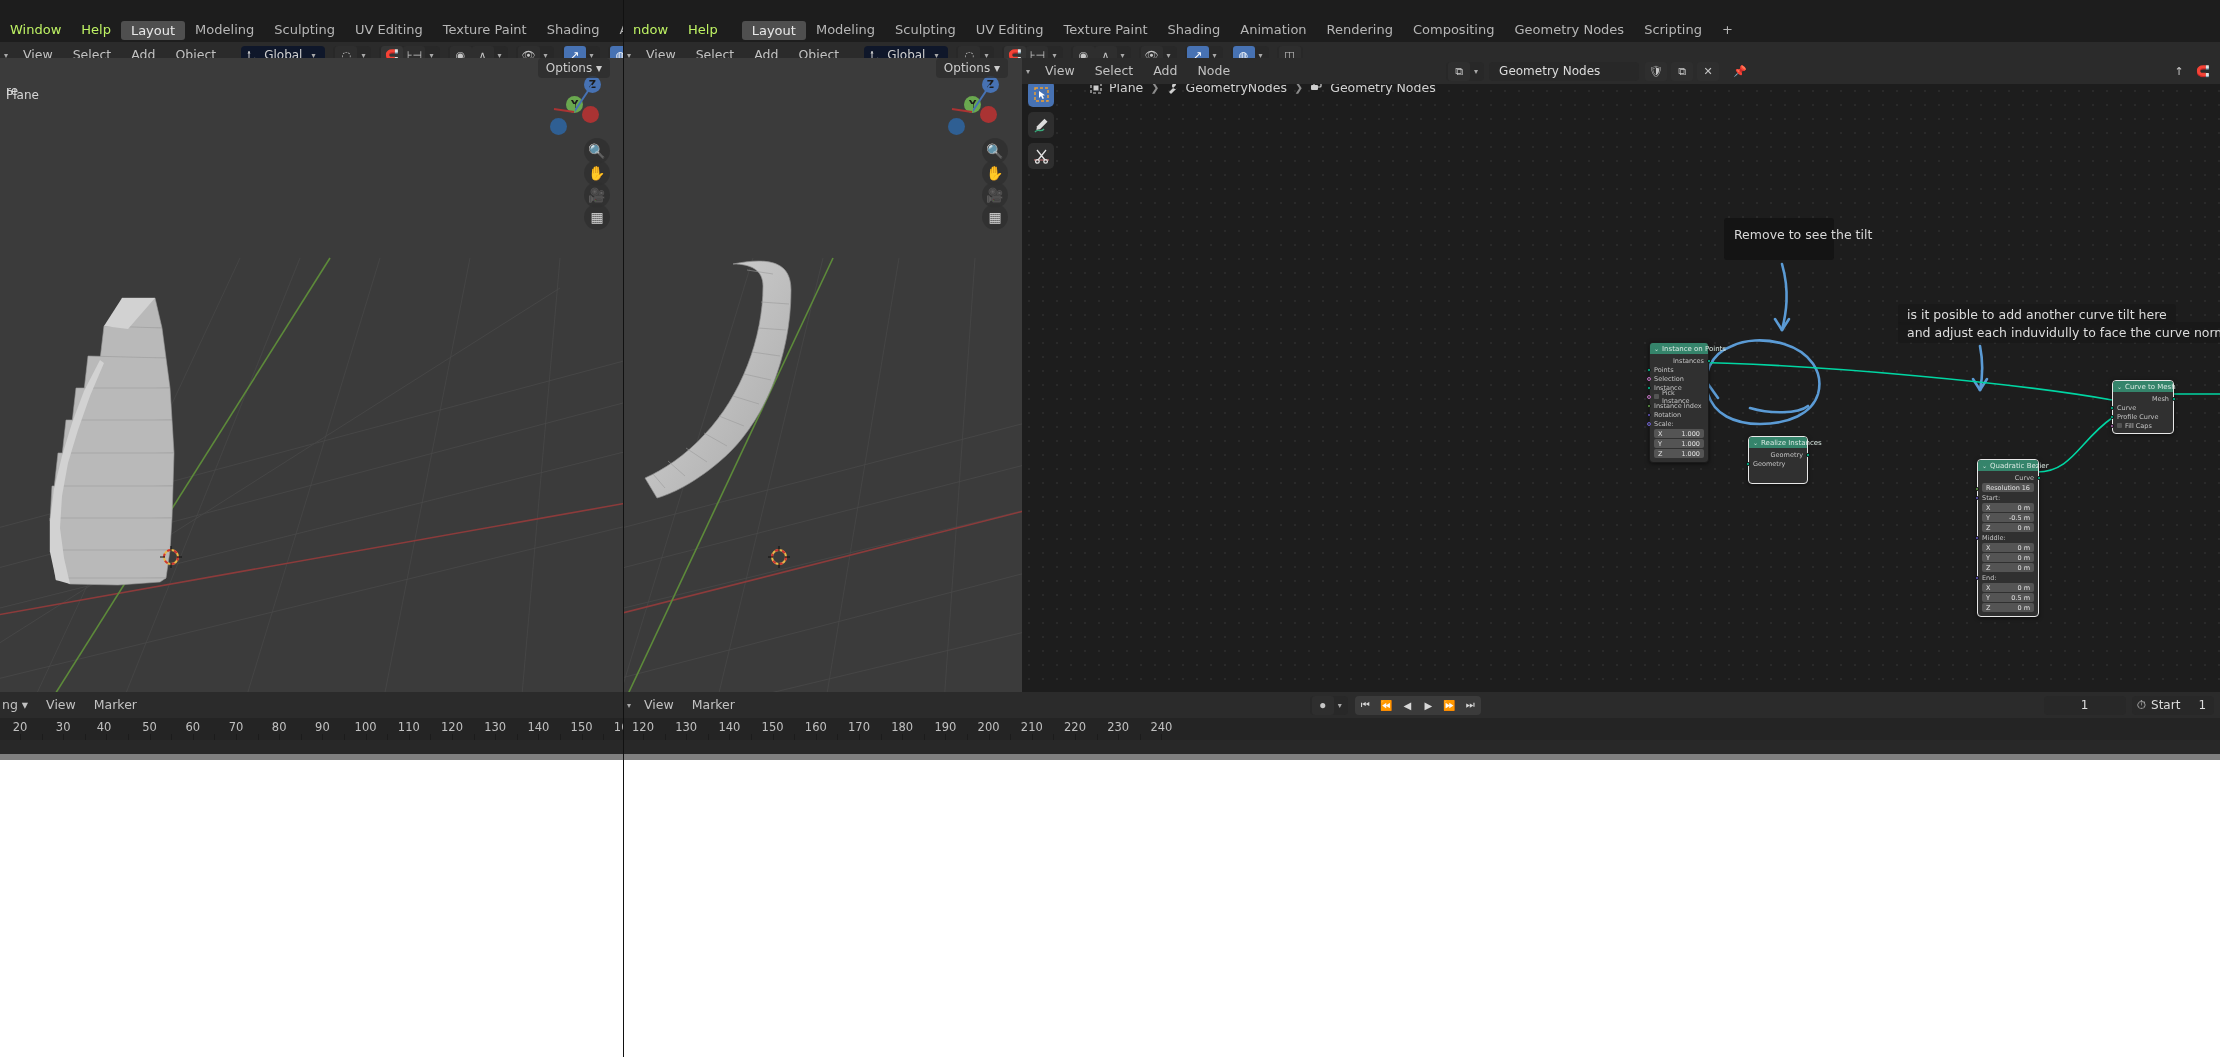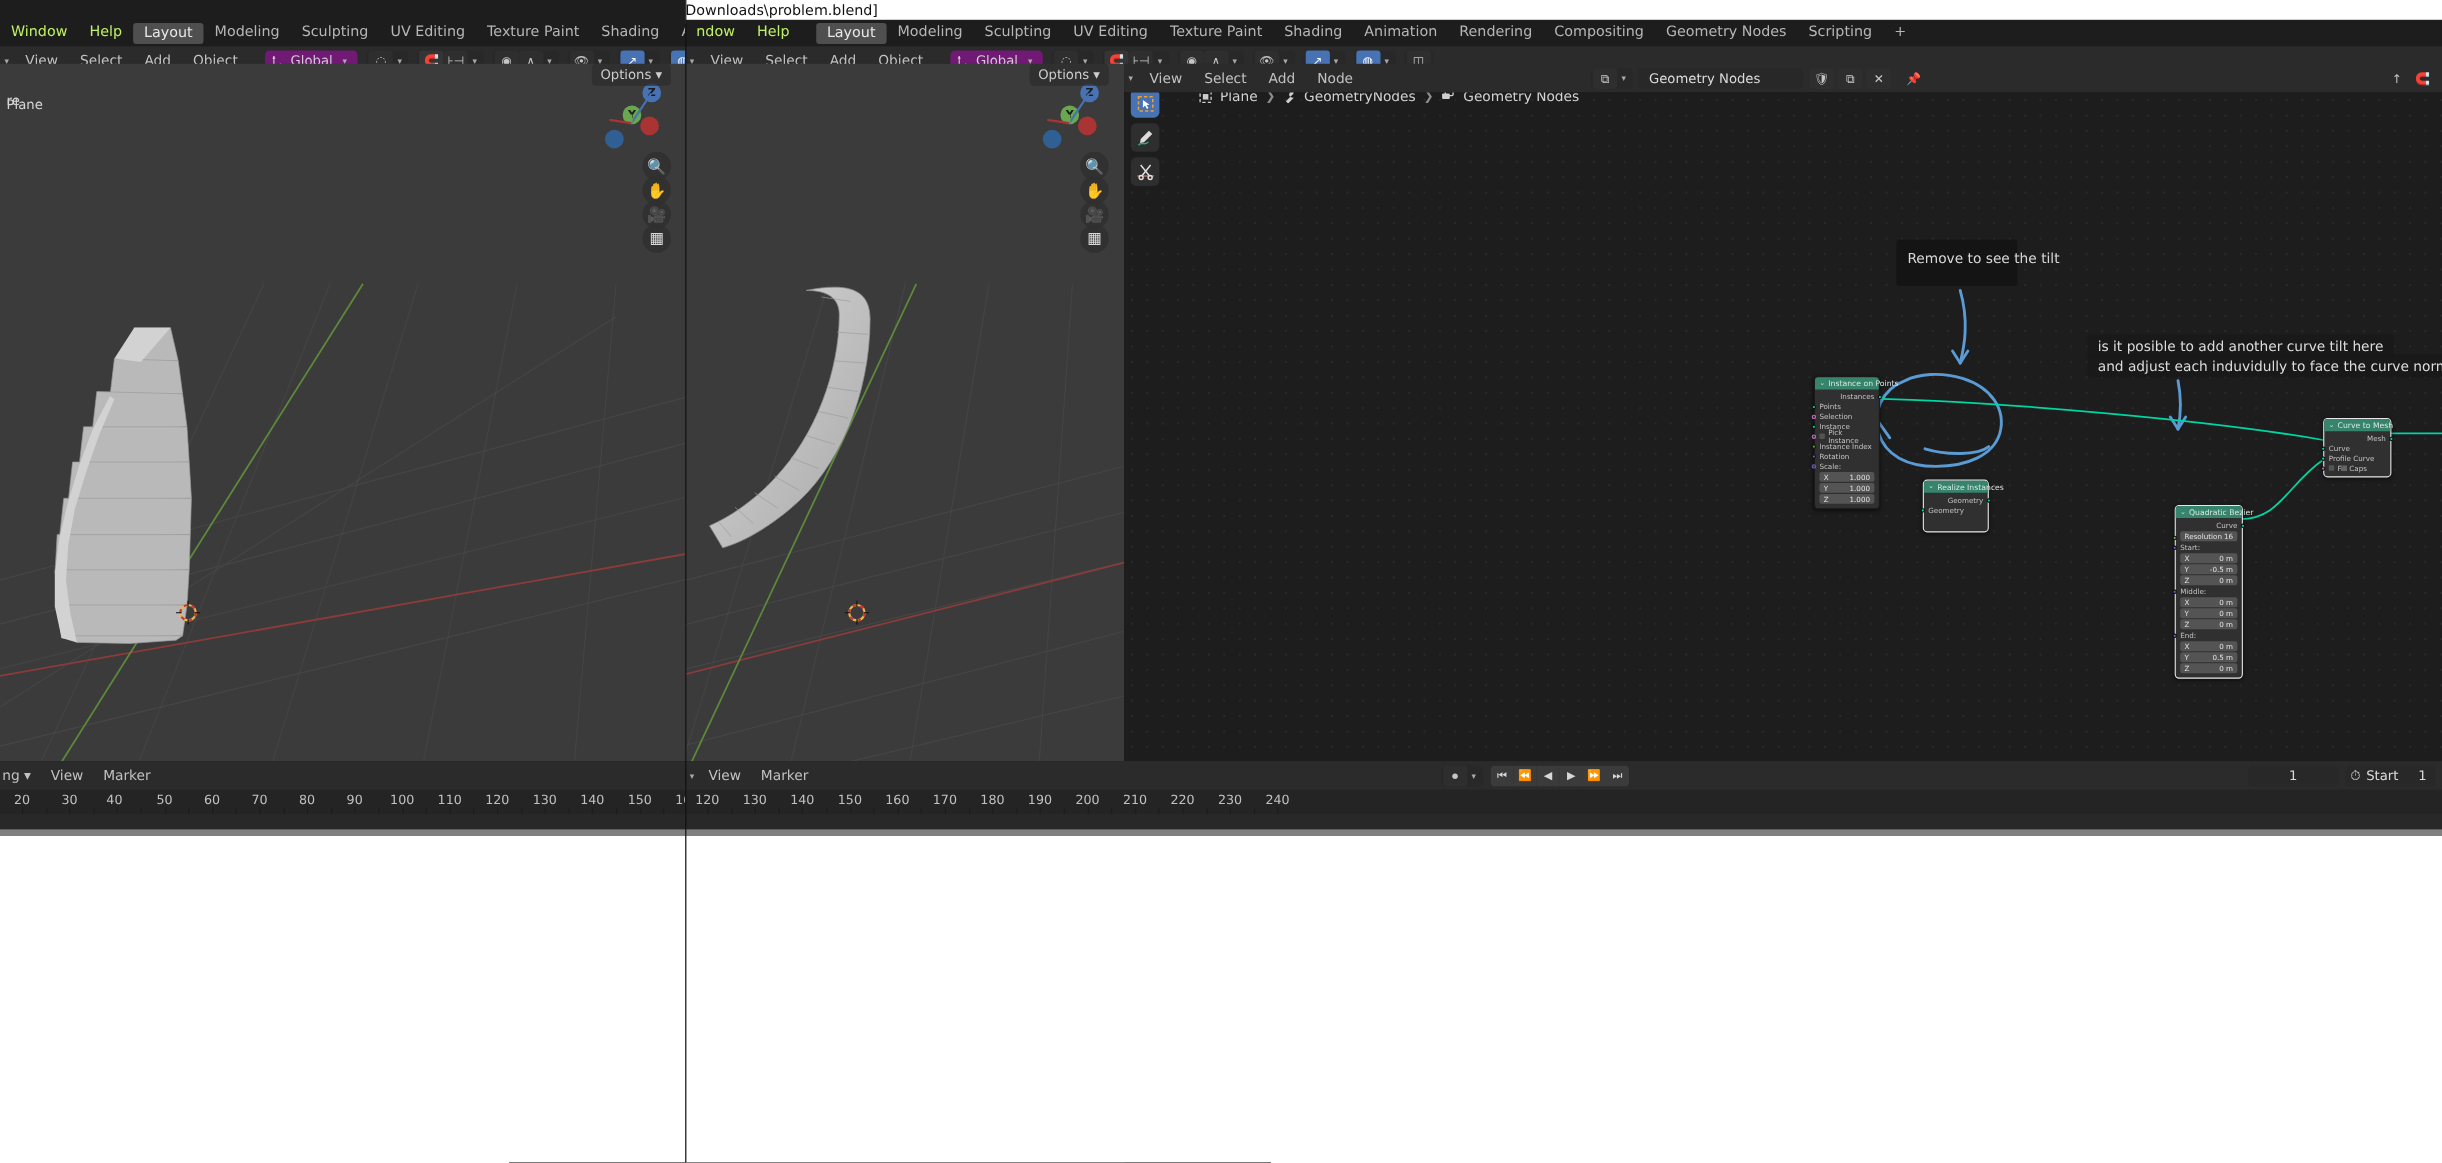--- a/index.html
+++ b/index.html
@@ -20,21 +20,21 @@
   .toolhdr { position:absolute; height:26px; width:100%; background:#2b2b2b;
      display:flex; align-items:center; gap:2px; }
   .th-item { color:#c2c2c2; font-size:12.5px; padding:0 9px; white-space:nowrap; line-height:26px;}
   .tgroup { display:flex; align-items:center; background:#282828; border-radius:4px;
      height:19px; margin:0 3px; padding:0 2px;}
   .tbtn { width:22px; height:19px; border-radius:3px; background:#353535;
      display:flex; align-items:center; justify-content:center; color:#c6c6c6; font-size:11px; }
   .tbtn.on { background:#4772b3; color:#fff; }
   .tbtn.dk { background:#2e2e2e; }
   .chev { color:#a9a9a9; font-size:8px; padding:0 4px; }
-  .combo { display:flex; align-items:center; height:19px; background:#701a75;
+  .combo { display:flex; align-items:center; height:19px; background:#0f172a;
      border-radius:4px; padding:0 6px; color:#cfcfcf; font-size:12px; gap:5px; margin:0 3px;}
 
   
   .vp { position:absolute; background:#3b3b3b; overflow:hidden; }
   .vp-corner { position:absolute; color:#d6d6d6; font-size:12px; left:6px; }
   .grid-svg { position:absolute; left:0; top:0; }
 
   .gizmo { position:absolute; width:64px; height:64px; }
   .ball { position:absolute; width:17px; height:17px; border-radius:50%; }
   .ball span { display:block; text-align:center; font-size:10px; line-height:17px; color:#1c1c1c; font-weight:bold;}
@@ -418,23 +418,20 @@
           <div class="tvl" style="left: 970.4px; top: 16px; height: 6px;"></div>
         </div>
       <div style="position:absolute;left:0;top:48px;width:100%;height:14px;background:#282828;"></div>
       <div style="position:absolute;left:0;top:62px;width:100%;height:6px;background:#808080;"></div>
       <div style="position:absolute;left:0;top:68px;width:100%;bottom:0;background:#fff;"></div>
     </div>
   </div>
 
   <div class="win" id="winR" style="left:623px;top:0;width:1597px;height:1057px;">
 
-    <div class="titlebar">
-      <span style="position:absolute;left:0;top:0;">Downloads\problem.blend]</span>
-    </div>
 
     <div class="topbar" style="top:18px;">
       <span class="mb bold">ndow</span>
       <span class="mb bold">Help</span>
       <span style="width:14px"></span>
       <span class="mb active">Layout</span>
       <span class="mb">Modeling</span>
       <span class="mb">Sculpting</span>
       <span class="mb">UV Editing</span>
       <span class="mb">Texture Paint</span>

